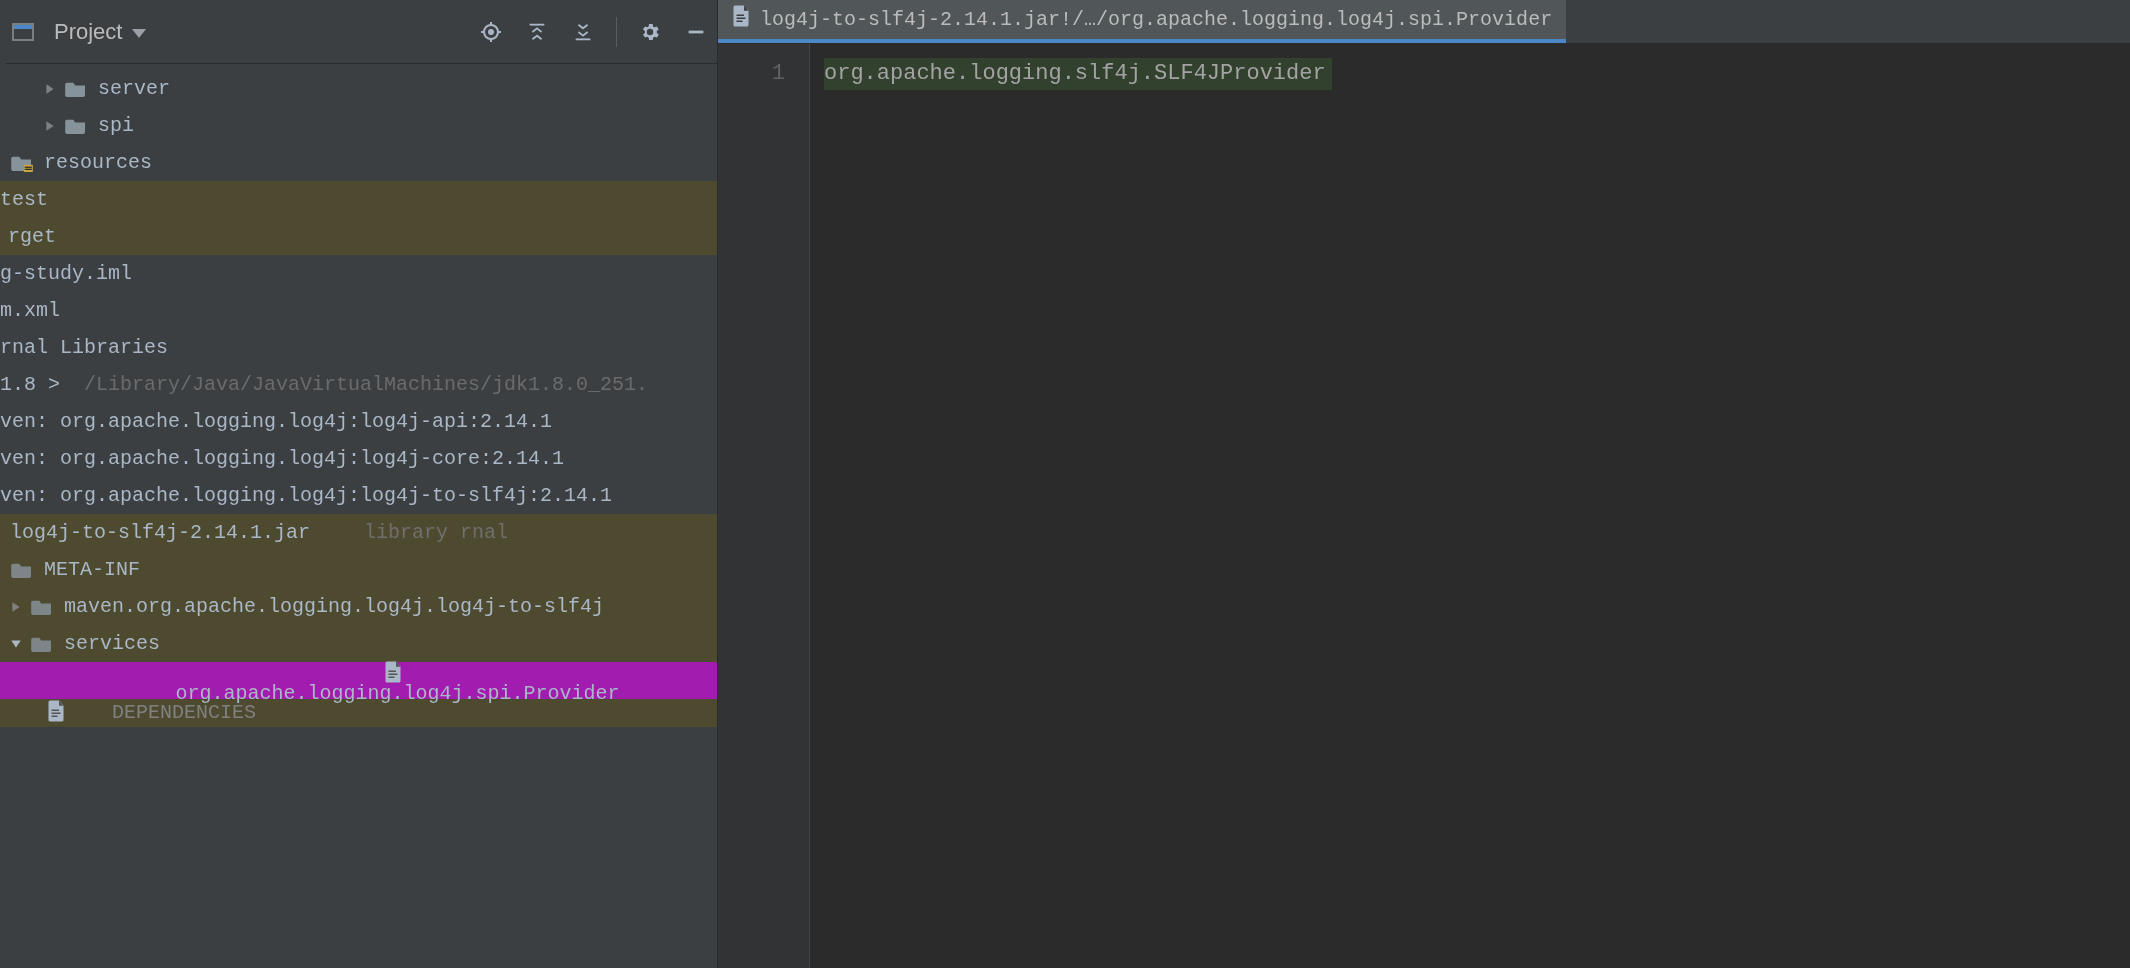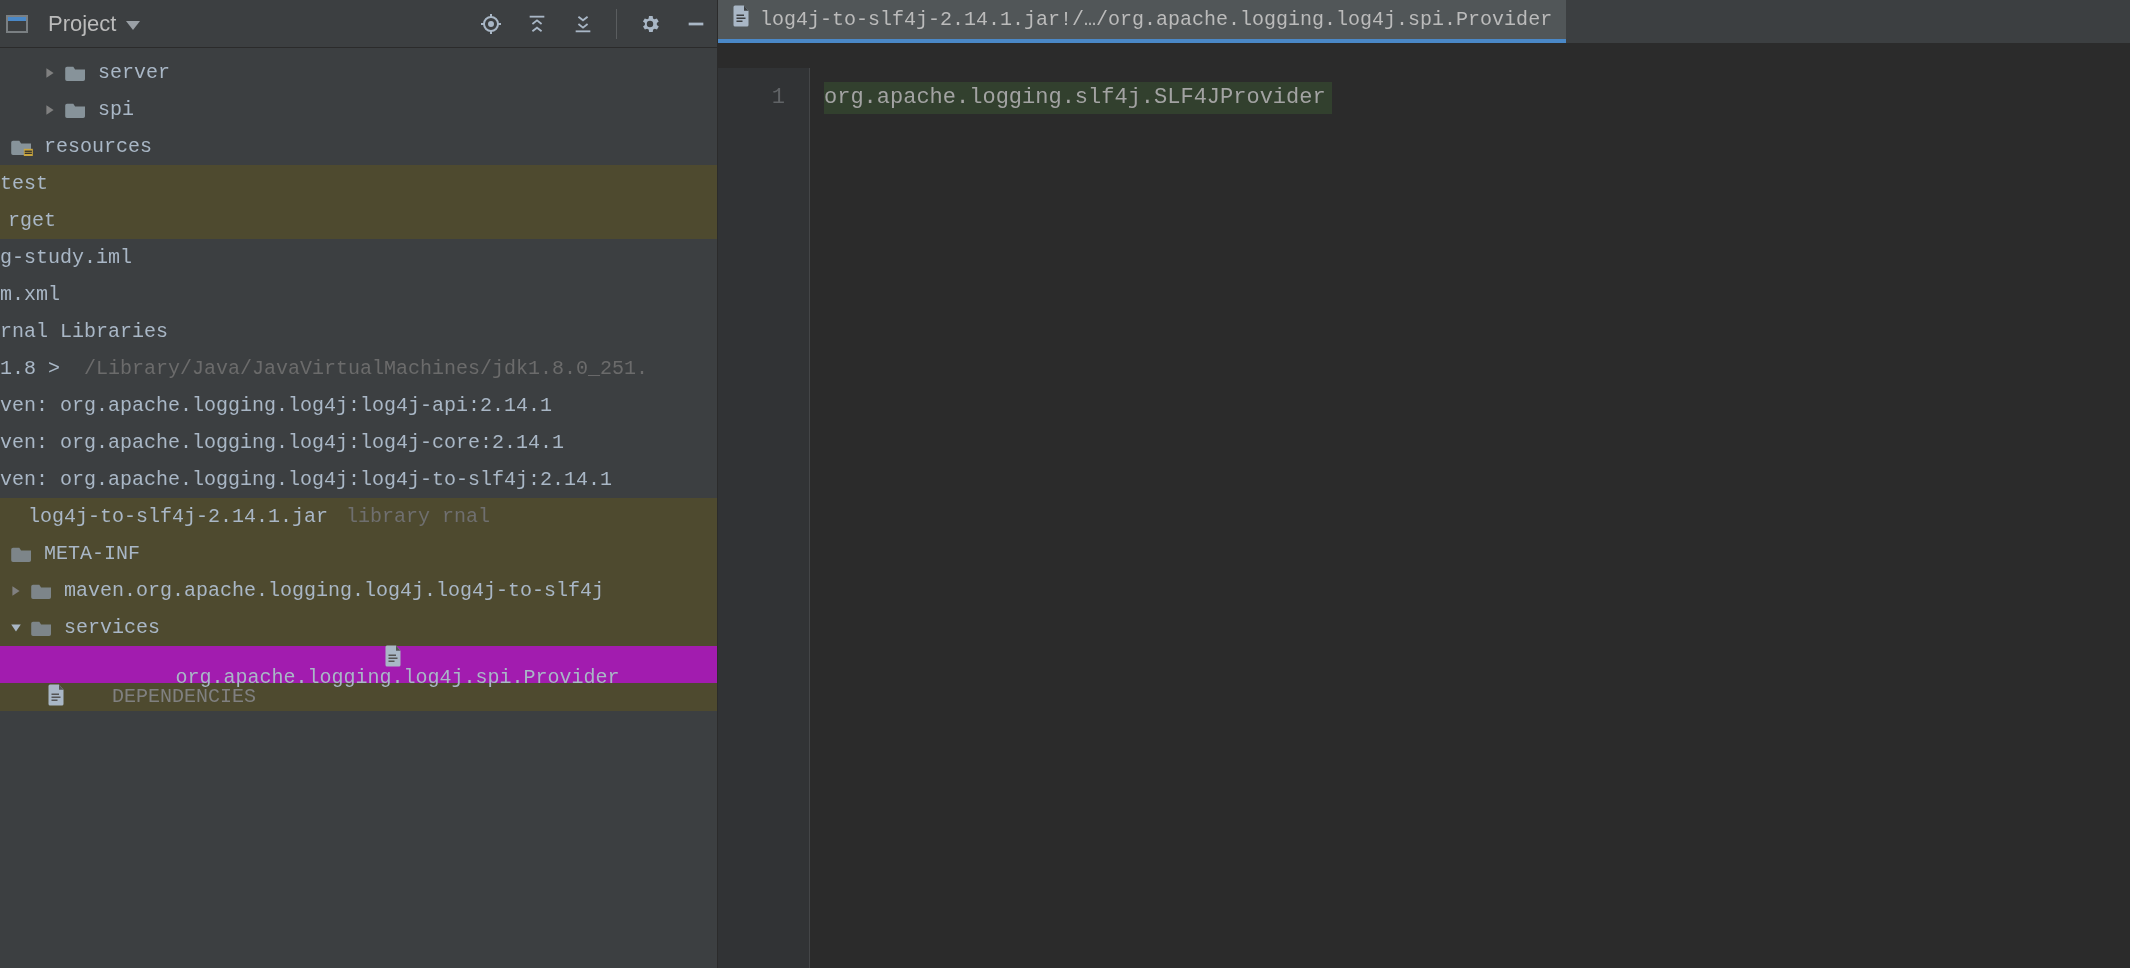--- a/index.html
+++ b/index.html
@@ -16,26 +16,27 @@
   
   .project-panel {
     width: 718px;
     height: 100%;
     background: #3c3f41;
     border-right: 1px solid #2b2b2b;
     display: flex;
     flex-direction: column;
   }
   .project-header {
-    height: 48px;
+    height: 64px;
     background: #3c3f41;
     border-bottom: 1px solid #2b2b2b;
     display: flex;
     align-items: center;
     padding: 0 8px 0 6px;
+    margin-left: 6px;
   }
   .proj-title-wrap {
     display: flex;
     align-items: center;
     gap: 10px;
   }
   .proj-title {
     font-family: -apple-system, "Segoe UI", sans-serif;
     font-size: 22px;
     color: #bbbbbb;
@@ -98,21 +99,20 @@
   .label-path { color: #6b6b6b; }
   .library-annot { color: #6f6f6f; margin-left: 18px; }
 
   
   .editor-area {
     flex: 1;
     height: 100%;
     background: #2b2b2b;
     display: flex;
     flex-direction: column;
-    gap: 24px;
   }
   .editor-tabs {
     height: 44px;
     background: #3c3f41;
     display: flex;
     align-items: flex-end;
     border-bottom: 1px solid #2b2b2b;
   }
   .tab {
     height: 44px;
@@ -275,21 +275,21 @@
       </div>
       <div class="tree-row clickable" style="padding-left: 0px;">
         <span class="">ven: org.apache.logging.log4j:log4j-api:2.14.1</span>
       </div>
       <div class="tree-row clickable" style="padding-left: 0px;">
         <span class="">ven: org.apache.logging.log4j:log4j-core:2.14.1</span>
       </div>
       <div class="tree-row clickable" style="padding-left: 0px;">
         <span class="">ven: org.apache.logging.log4j:log4j-to-slf4j:2.14.1</span>
       </div>
-      <div class="tree-row yellow clickable" style="padding-left: 28px;">
+      <div class="tree-row yellow clickable" style="padding-left: 10px; gap: 36px;">
         <span class="">log4j-to-slf4j-2.14.1.jar</span>
         <span class="library-annot">library rnal</span>
       </div>
       <div class="tree-row yellow clickable" style="padding-left: 10px;">
         <span class="icon">
           <svg class="folder-svg" viewBox="0 0 24 20">
             <path fill="#7d8589" d="M2 3h7l2 3h11v11a2 2 0 0 1-2 2H2a2 2 0 0 1-2-2V5a2 2 0 0 1 2-2Z"></path>
           </svg>
         </span>
         <span class="">META-INF</span>

